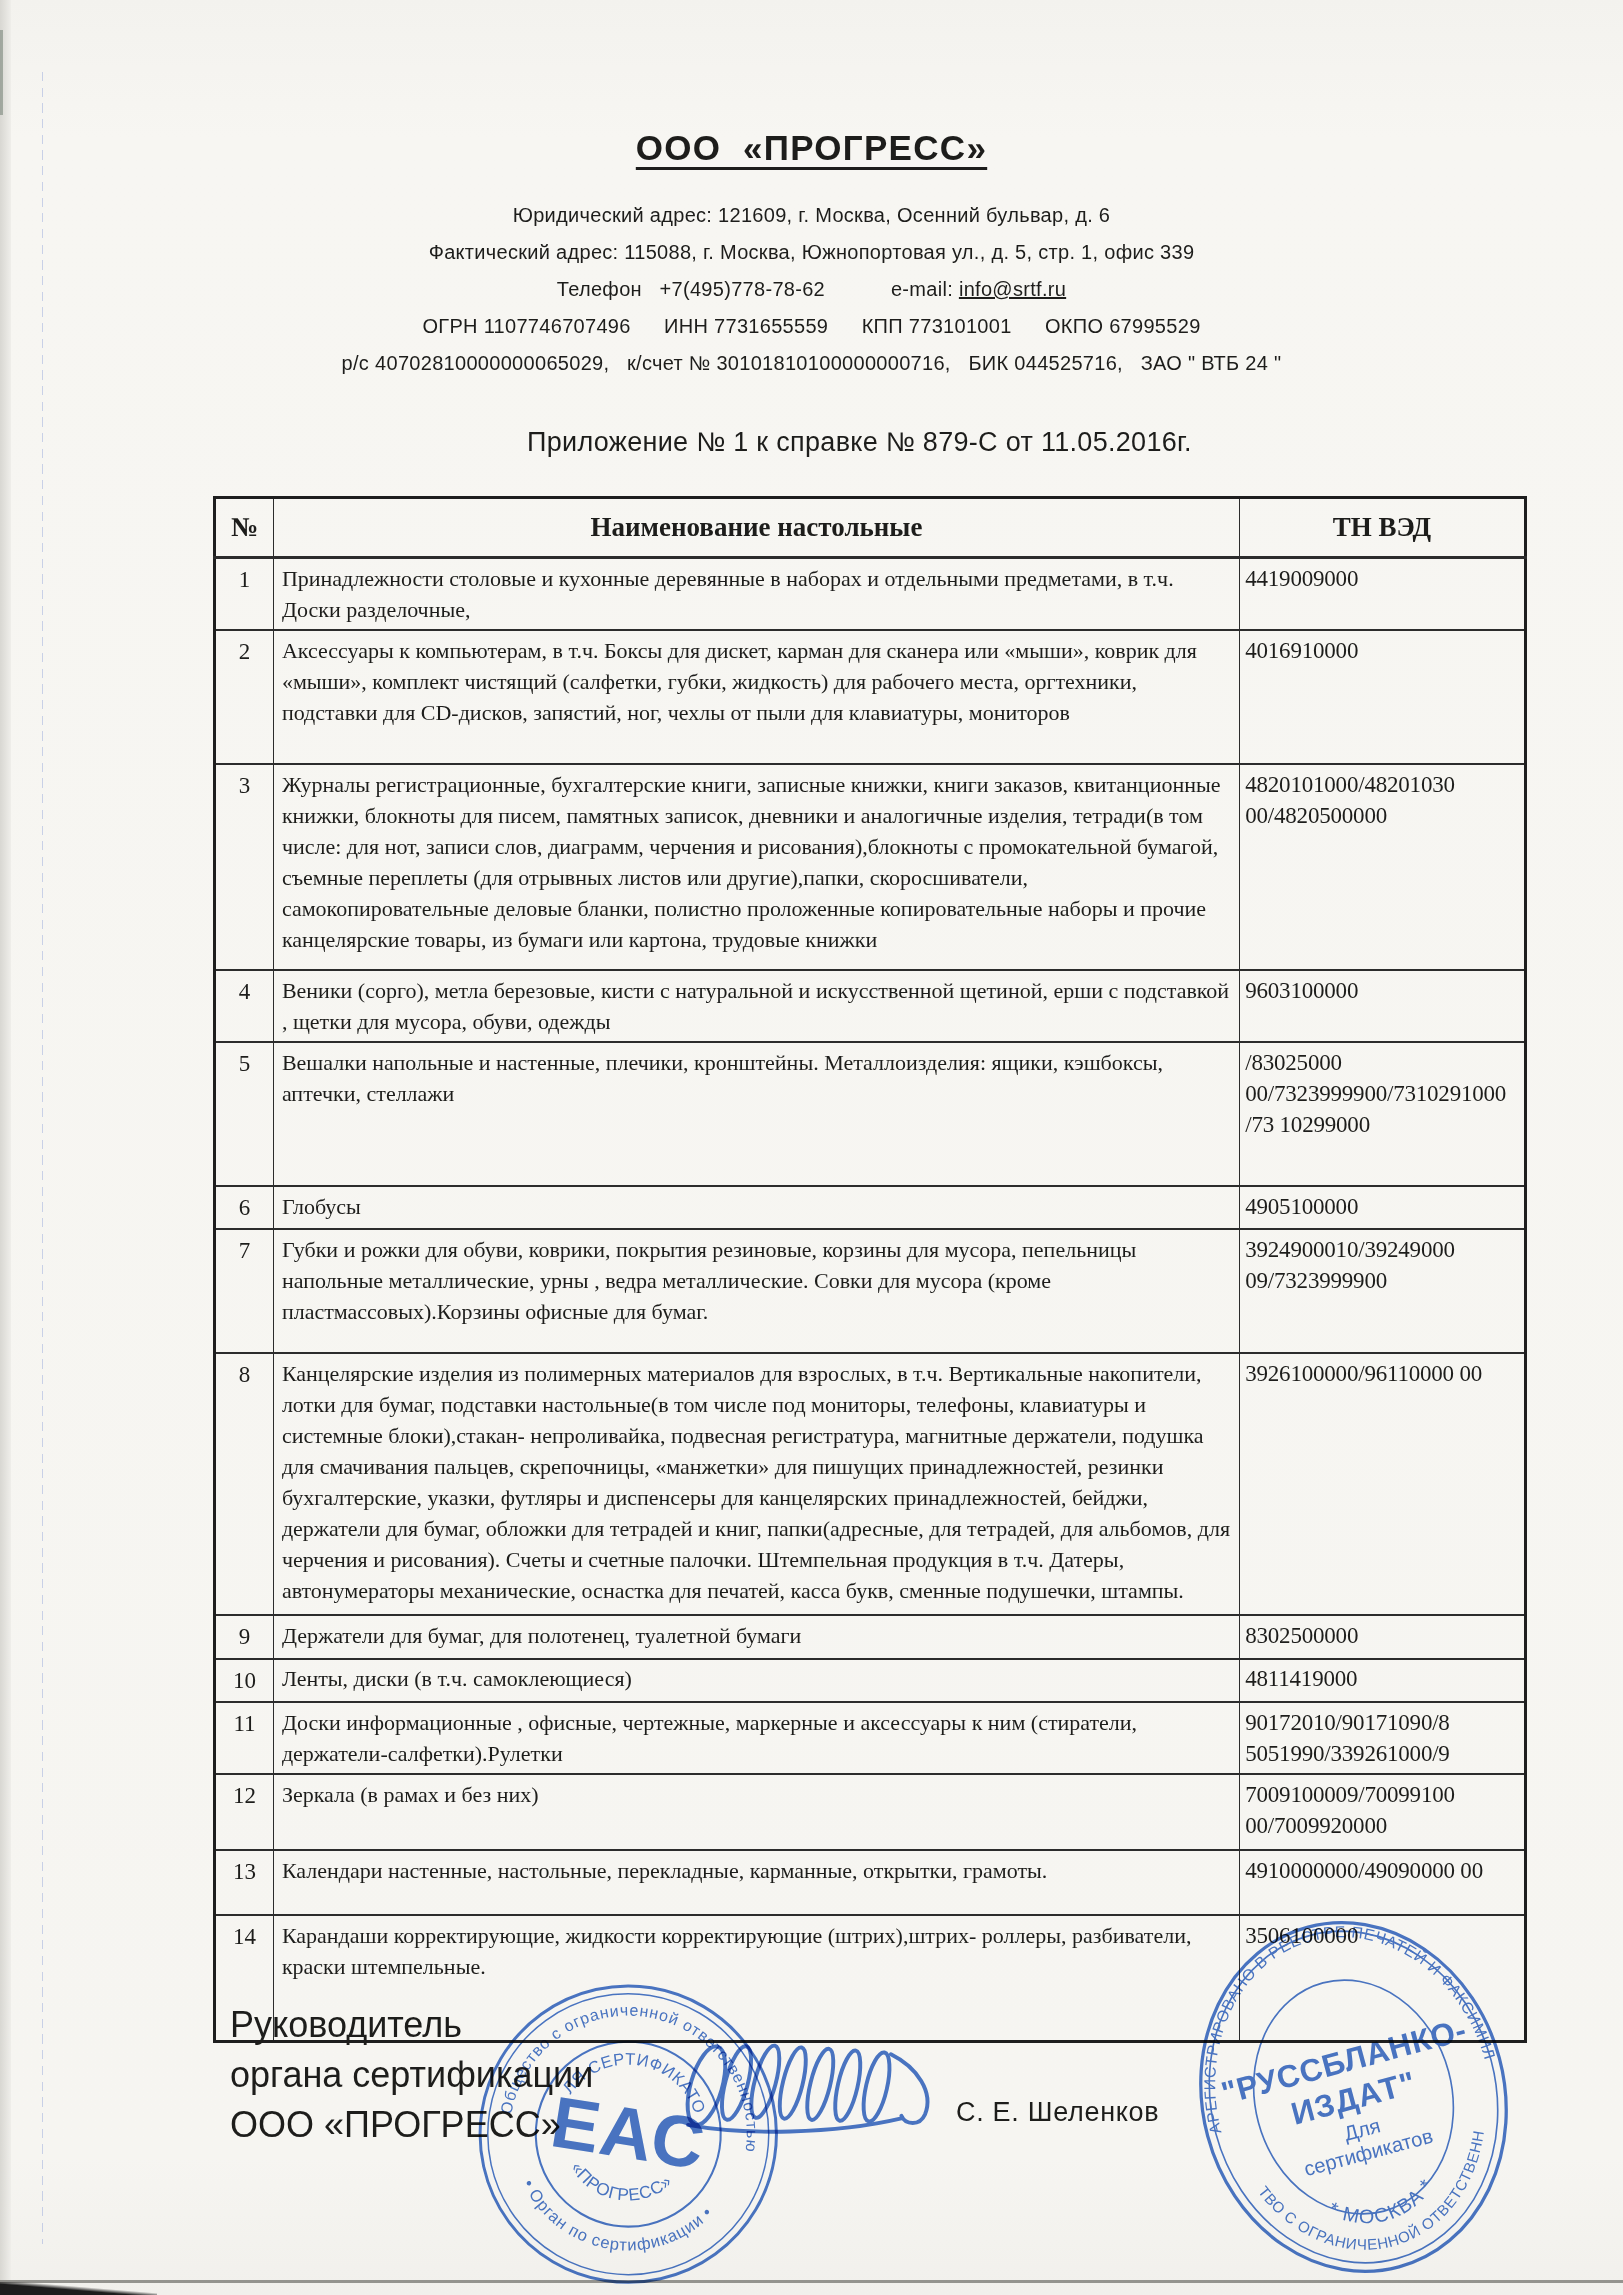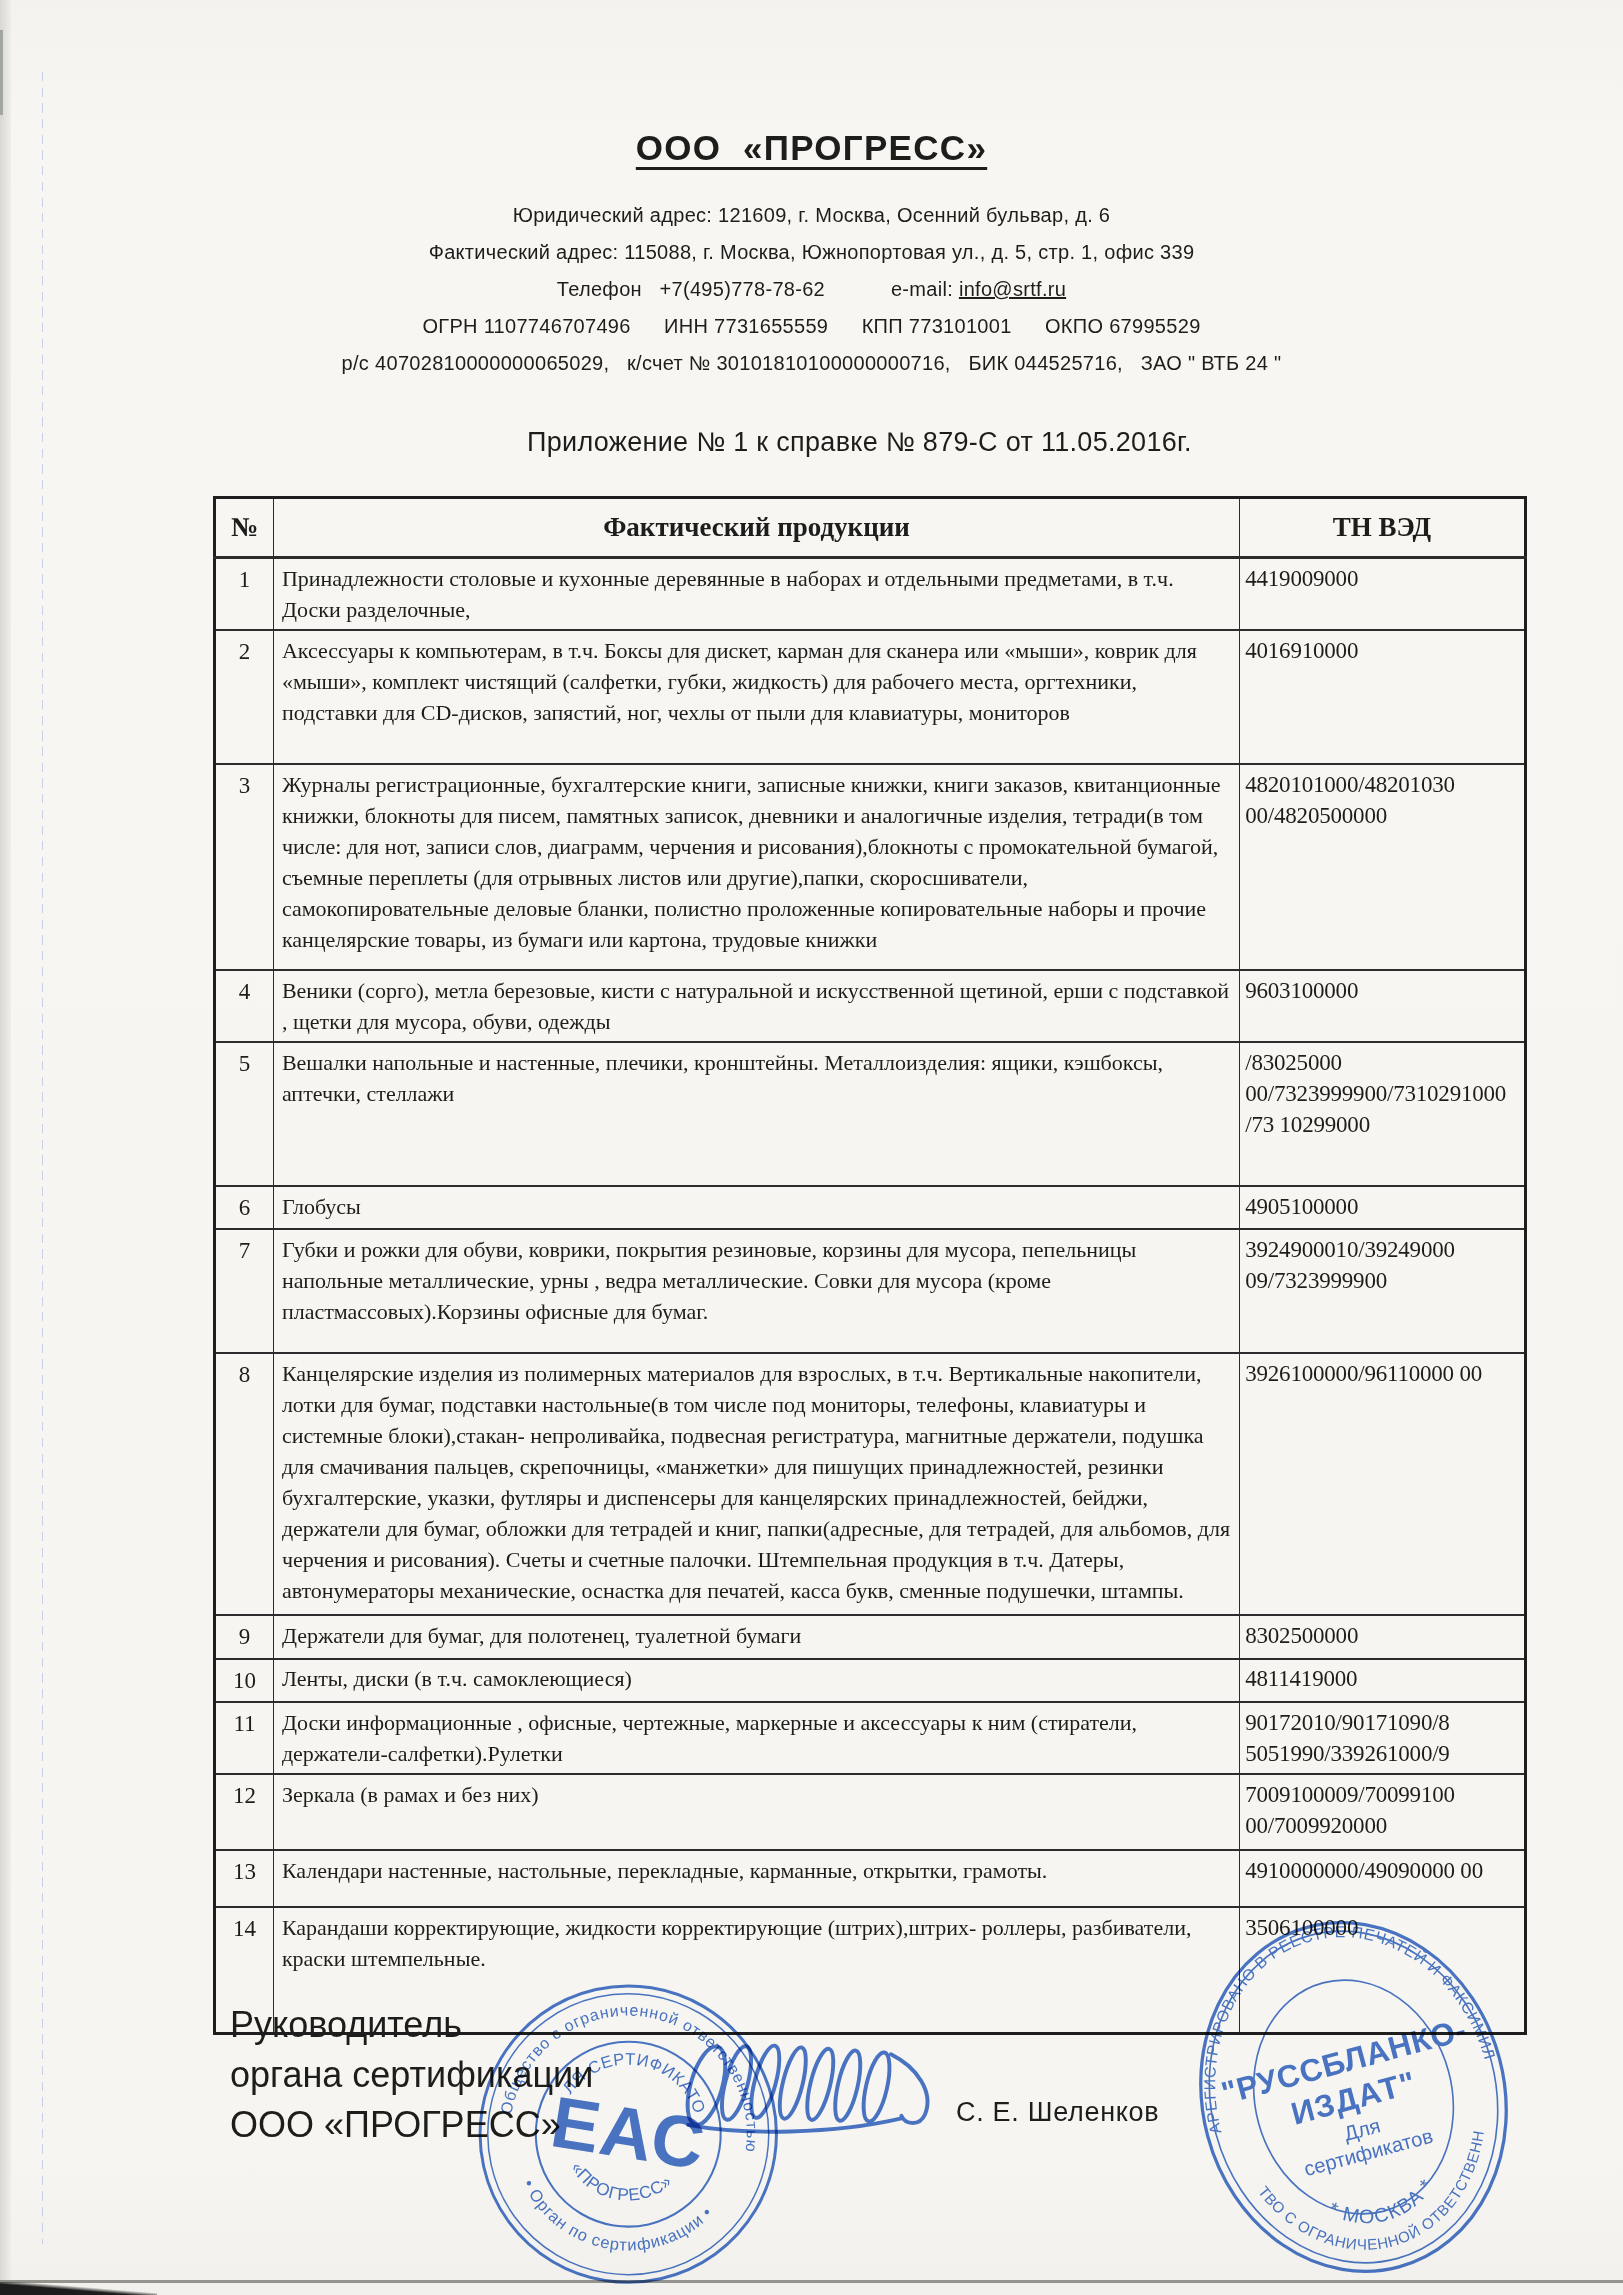--- a/index.html
+++ b/index.html
@@ -116,21 +116,21 @@
 
 <table class="products">
   <colgroup>
       <col class="w-num">
       <col class="w-name">
       <col class="w-code">
     </colgroup>
   <thead>
     <tr>
       <th>№</th>
-      <th>Фактический продукции</th>
+      <th>Наименование настольные</th>
       <th>ТН ВЭД</th>
     </tr>
   </thead>
   <tbody>
       <tr style="height: 62px;">
     <td class="c-num">1</td>
     <td class="c-name">Принадлежности столовые и кухонные деревянные в наборах и отдельными предметами, в т.ч. Доски разделочные,</td>
     <td class="c-code">4419009000</td>
   </tr>
       <tr style="height: 134px;">
@@ -181,21 +181,21 @@
       <tr style="height: 71px;">
     <td class="c-num">11</td>
     <td class="c-name">Доски информационные , офисные, чертежные, маркерные и аксессуары к ним (стиратели, держатели-салфетки).Рулетки</td>
     <td class="c-code">90172010/90171090/8 5051990/339261000/9</td>
   </tr>
       <tr style="height: 76px;">
     <td class="c-num">12</td>
     <td class="c-name">Зеркала (в рамах и без них)</td>
     <td class="c-code">7009100009/70099100 00/7009920000</td>
   </tr>
-      <tr style="height: 57px;">
+      <tr style="height: 65px;">
     <td class="c-num">13</td>
     <td class="c-name">Календари настенные, настольные, перекладные, карманные, открытки, грамоты.</td>
     <td class="c-code">4910000000/49090000 00</td>
   </tr>
       <tr style="height: 127px;">
     <td class="c-num">14</td>
     <td class="c-name">Карандаши корректирующие, жидкости корректирующие (штрих),штрих- роллеры, разбиватели, краски штемпельные.</td>
     <td class="c-code">3506100000</td>
   </tr>
     </tbody>

